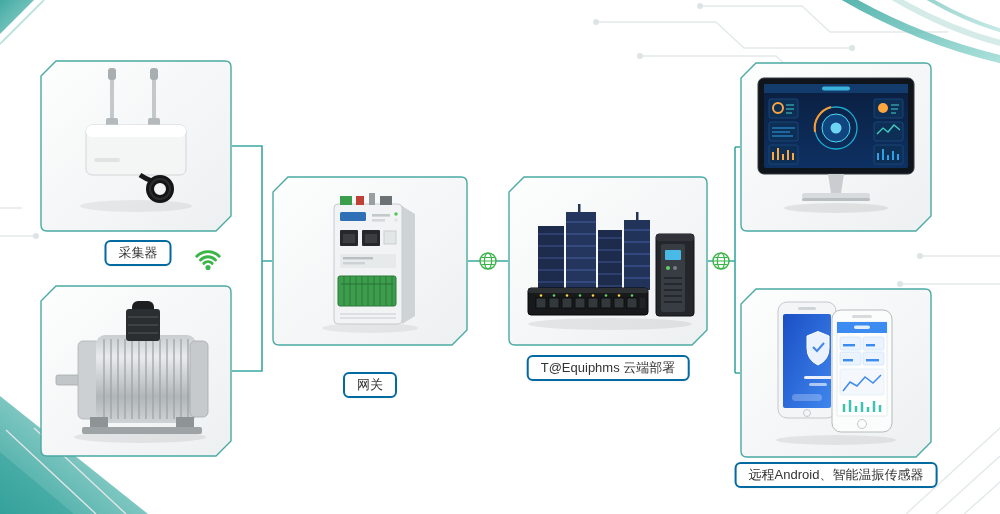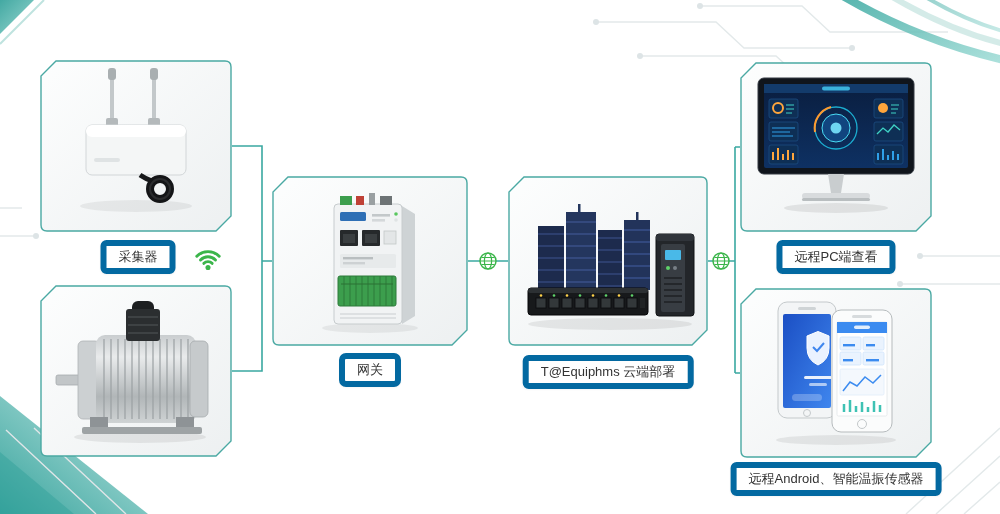--- a/index.html
+++ b/index.html
@@ -5,33 +5,33 @@
   * { margin:0; padding:0; box-sizing:border-box; }
   html,body { background:#ffffff; }
   body { font-family:"Liberation Sans", sans-serif; }
   .canvas { position:relative; width:1000px; height:514px; background:#ffffff; overflow:hidden; }
   .layer { position:absolute; left:0; top:0; width:1000px; height:514px; }
   .node { position:absolute; }
   .node .frame { position:absolute; left:0; top:0; width:100%; height:100%; }
   .node .art { position:absolute; left:0; top:0; width:100%; height:100%; }
   .label-pill {
     position:absolute; transform:translateX(-50%);
-    background:#ffffff; border:6px solid #0369a1; border-radius:6px;
+    background:#ffffff; border:2px solid #0369a1; border-radius:6px;
     padding:3px 12px; font-size:13px; color:#333333; white-space:nowrap;
     line-height:1.25; z-index:5; box-shadow:0 1px 2px rgba(0,0,0,0.04);
   }
   .node-collector { left:40px;  top:60px;  width:192px; height:172px; }
   .node-sensor    { left:40px;  top:285px; width:192px; height:172px; }
   .node-gateway   { left:272px; top:176px; width:196px; height:170px; }
   .node-cloud     { left:508px; top:176px; width:200px; height:170px; }
   .node-pc        { left:740px; top:62px;  width:192px; height:170px; }
   .node-mobile    { left:740px; top:288px; width:192px; height:170px; }
   .label-collector { left:138px; top:240px; }
   .label-sensor    { left:138px; top:461px; }
-  .label-gateway   { left:370px; top:353px;border-radius:7px; }
+  .label-gateway   { left:370px; top:372px; }
   .label-cloud     { left:608px; top:355px; }
   .label-pc        { left:836px; top:240px; }
   .label-mobile    { left:836px; top:462px; }
   .icon-wifi   { position:absolute; left:189px; top:240px; width:38px; height:38px; z-index:4; }
   .icon-globe-1{ position:absolute; left:478px; top:251px; width:20px; height:20px; z-index:4; }
   .icon-globe-2{ position:absolute; left:711px; top:251px; width:20px; height:20px; z-index:4; }
 </style>
 </head>
 <body>
 
@@ -391,16 +391,15 @@
   </svg>
   <svg class="icon-globe-2" viewBox="0 0 20 20">
     <circle cx="10" cy="10" r="8" fill="#ffffff" stroke="#3bb54a" stroke-width="1.5"></circle>
     <ellipse cx="10" cy="10" rx="3.6" ry="8" fill="none" stroke="#3bb54a" stroke-width="1.2"></ellipse>
     <path d="M3.5,6.5 H16.5 M2,10 H18 M3.5,13.5 H16.5" stroke="#3bb54a" stroke-width="1.2" fill="none"></path>
   </svg>
 
   <div class="label-pill label-collector">采集器</div>
   <div class="label-pill label-gateway">网关</div>
   <div class="label-pill label-cloud">T@Equiphms 云端部署</div>
-  <div class="label-pill label-pc">远程PC端查看</div>
   <div class="label-pill label-mobile">远程Android、智能温振传感器</div>
 
 </div>
 
 </body></html>

